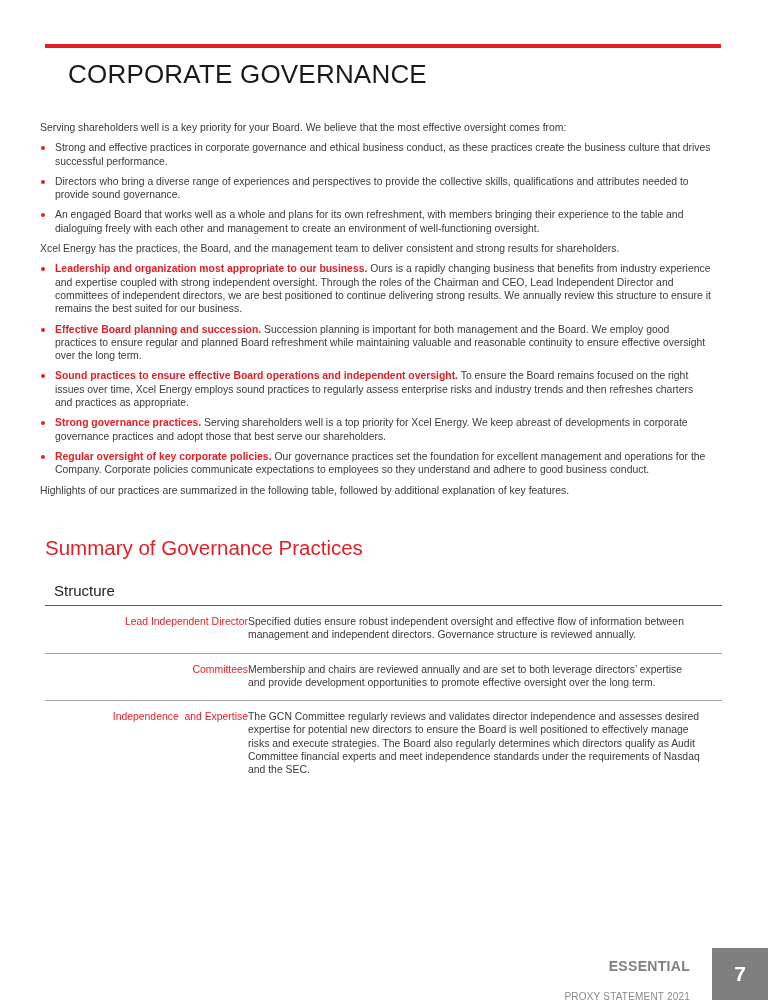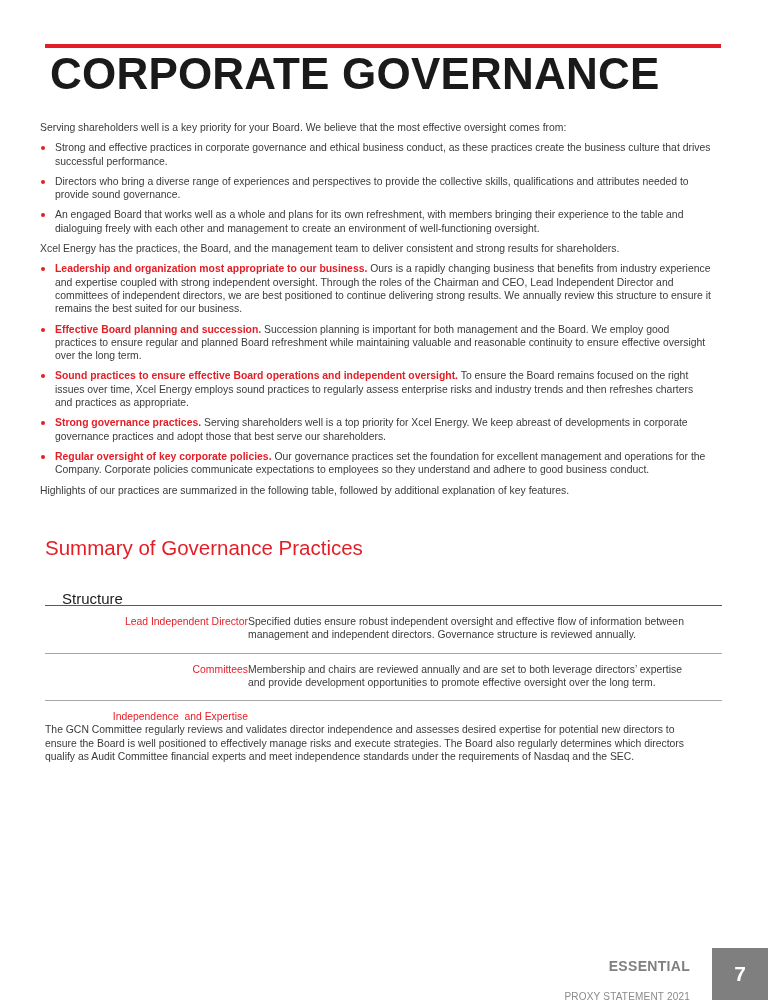--- a/index.html
+++ b/index.html
@@ -7,54 +7,54 @@
     width: 768px; height: 1000px; position: relative; overflow: hidden;
     background: #ffffff;
     font-family: "Liberation Sans", sans-serif;
     color: #3a3a3a;
   }
   .top-rule {
     position: absolute; left: 45px; top: 44px; width: 676px; height: 4px;
     background: #e31e26;
   }
   .title {
-    position: absolute; left: 50px; top: 55px; margin: 0;
-    font-size: 44px; font-weight: bold; color: #1a1a1a; letter-spacing: 0.2px;
+    position: absolute; left: 68px; top: 55px; margin: 0;
+    font-size: 26px; font-weight: normal; color: #1a1a1a; letter-spacing: 0.2px;
     line-height: 38px;
   }
   .content {
     position: absolute; left: 40px; top: 121px; width: 672px;
     font-size: 10.4px; line-height: 13.3px;
   }
   .content p { margin: 0 0 7px 0; }
   .content ul { list-style: none; margin: 0 0 7px 0; padding: 0; }
   .content li { position: relative; padding-left: 15px; margin: 0 0 7px 0; }
   .bullet {
     position: absolute; left: 1px; top: 5px; width: 4px; height: 4px;
     border-radius: 50%; background: #e31e26;
   }
   .lead { color: #e31e26; font-weight: bold; }
   .section-heading {
     position: absolute; left: 45px; top: 536px; margin: 0;
     font-size: 20.5px; font-weight: normal; color: #e31e26; line-height: 24px;
   }
   .sub-heading {
-    position: absolute; left: 46px; top: 574px; margin: 16px;
+    position: absolute; left: 46px; top: 574px; margin: 8px;
     font-size: 15px; font-weight: normal; color: #1e1e1e; line-height: 18px;
   }
   .gov-table {
     position: absolute; left: 45px; top: 605px; width: 677px;
     border-top: 1.5px solid #e31e26;
   }
   .gov-row {
     display: flex; padding: 9px 0 11px 0;
     border-bottom: 1.5px solid #a6a6a6;
     font-size: 10.4px; line-height: 13.3px;
   }
-  .gov-row:last-child { border-bottom: none; flex-direction: column; }
+  .gov-row:last-child { border-bottom: none; }
   .gov-label { width: 198px; padding-left: 5px; color: #e31e26; flex: none; text-align: right; }
   .gov-desc { flex: 1; color: #3a3a3a; padding-right: 20px; }
   .footer-brand {
     position: absolute; right: 78px; top: 958px; text-align: right;
   }
   .footer-brand .brand {
     font-size: 14px; font-weight: bold; color: #808080; letter-spacing: 0.3px; line-height: 16px;
   }
   .footer-brand .doc {
     font-size: 10px; color: #8a8a8a; letter-spacing: 0.2px; line-height: 13px; margin-top: 16px;

